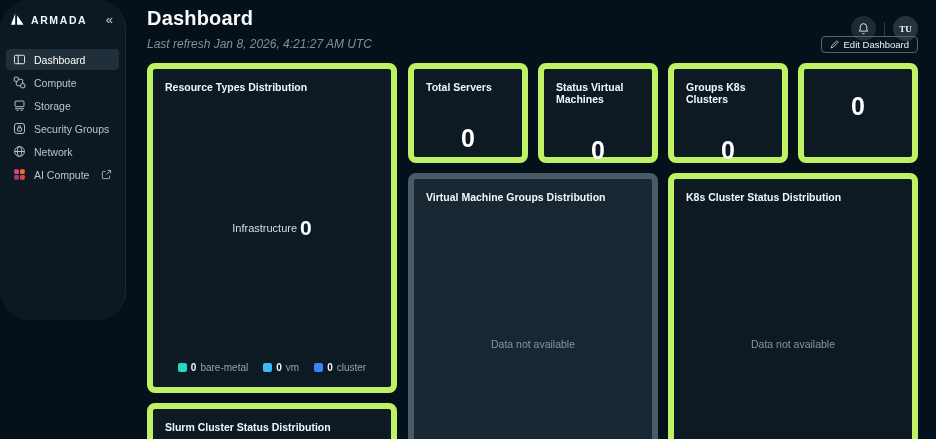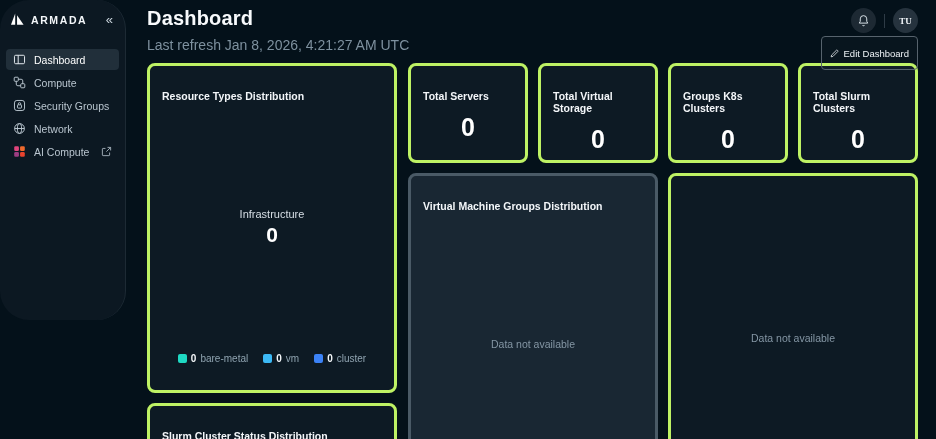--- a/index.html
+++ b/index.html
@@ -42,70 +42,70 @@
   .nav-icon { width: 13px; height: 13px; display: inline-flex; flex: 0 0 auto; }
   .nav-icon svg { width: 13px; height: 13px; }
   .nav-label { flex: 1; white-space: nowrap; }
   .ext-icon { width: 11px; height: 11px; flex: 0 0 auto; opacity: .85; }
   .ext-icon svg { width: 11px; height: 11px; }
 
   
   .main { position: absolute; left: 126px; top: 0; width: 810px; height: 439px; padding: 7px 18px 0 21px; }
   .main-header { height: 56px; position: relative; }
   .page-title { font-size: 20px; font-weight: bold; color: #f8fafc; letter-spacing: .2px; }
-  .last-refresh { font-size: 14px; color: #7e919f; margin-top: 7px; }
-  .header-right { position: absolute; right: 0; top: 1px; display: flex; align-items: center; gap: 8px; font-family: Liberation Serif, serif; }
+  .last-refresh { font-size: 12px; color: #7e919f; margin-top: 7px; font-style: italic; }
+  .header-right { position: absolute; right: 0; top: 9px; display: flex; align-items: center; gap: 8px; font-family: Liberation Serif, serif; }
   .icon-circle {
     width: 25px; height: 25px; border-radius: 50%;
     background: #1d2933; display: flex; align-items: center; justify-content: center;
     cursor: pointer; border: none;
   }
   .icon-circle svg { width: 13px; height: 13px; }
   .header-divider { width: 1px; height: 14px; background: #2e3b46; }
   .avatar {
     width: 25px; height: 25px; border-radius: 50%;
     background: #26333e; color: #f1f5f9; font-size: 9px; font-weight: bold;
     display: flex; align-items: center; justify-content: center; cursor: pointer;
   }
   .edit-btn {
     position: absolute; right: 0; top: 29px;
     display: flex; align-items: center; gap: 5px;
-    height: 34px; padding: 0 8px;
+    height: 17px; padding: 0 8px;
     background: rgba(255,255,255,0.02);
     border: 1px solid #57636d; border-radius: 4px;
     color: #eef3f7; font-size: 9.5px; cursor: pointer;
     font-family: "Liberation Sans", sans-serif;
     text-align: right;
   }
   .edit-btn svg { width: 9px; height: 9px; }
 
   
   .content { display: flex; gap: 11px; }
   .col-left { width: 250px; flex: 0 0 auto; display: flex; flex-direction: column; gap: 10px; }
   .col-right { flex: 1; display: flex; flex-direction: column; gap: 10px; }
 
   .card {
     background: #0d1a24;
-    border: 3px solid #bef264;
+    border: 6px solid #bef264;
     border-radius: 8px;
-    padding: 24px 12px;
+    padding: 12px 12px;
   }
   .card-title { font-size: 10.5px; font-weight: bold; color: #f3f6f9; }
 
   .resource-card { height: 330px; display: flex; flex-direction: column; }
-  .resource-center { flex: 1; display: flex; flex-direction: column; align-items: center; justify-content: center; gap: 3px; }
+  .resource-center { flex: 1; display: flex; flex-direction: row; align-items: center; justify-content: center; gap: 3px; }
   .resource-center-label { font-size: 11px; color: #d6dee5; }
   .resource-center-value { font-size: 21px; font-weight: bold; color: #ffffff; }
   .legend { display: flex; justify-content: center; gap: 15px; padding-bottom: 2px; }
   .legend-item { display: flex; align-items: center; gap: 4px; font-size: 10px; color: #8fa3b0; }
   .legend-swatch { width: 9px; height: 9px; border-radius: 2px; display: inline-block; }
   .legend-value { font-weight: bold; color: #f5f8fa; }
 
   .stats-row { display: flex; gap: 10px; height: 100px; }
-  .stat-card { flex: 1; display: flex; flex-direction: column; }
+  .stat-card { flex: 1; display: flex; flex-direction: column; gap: 20px; }
   .stat-value { font-size: 25px; font-weight: bold; color: #ffffff; text-align: center; margin-top: 11px; }
 
   .charts-row { display: flex; gap: 10px; height: 330px; }
   .chart-card { flex: 1; display: flex; flex-direction: column; }
   .chart-card.highlight { background: #192733; border-color: #4a5a66; }
   .chart-empty { flex: 1; display: flex; align-items: center; justify-content: center; font-size: 10.5px; color: #8496a4; }
 
   .slurm-card { height: 330px; }
 </style>
 </head>
@@ -135,20 +135,31 @@
     <div class="nav-item">
       <span class="nav-icon">
         <svg viewBox="0 0 16 16" fill="none" stroke="#b9c5cf" stroke-width="1.2">
             <rect x="1.5" y="1.5" width="5" height="5" rx="1"></rect>
             <rect x="9.5" y="9.5" width="5" height="5" rx="1"></rect>
             <path d="M6.5 4h3.5a2 2 0 0 1 2 2v3.5"></path>
             <path d="M9.5 12H6a2 2 0 0 1-2-2V6.5"></path>
           </svg>
       </span>
       <span class="nav-label">Compute</span>
+    </div>
+    <div class="nav-item">
+      <span class="nav-icon">
+        <svg viewBox="0 0 16 16" fill="none" stroke="#b9c5cf" stroke-width="1.2">
+            <rect x="2.5" y="2.5" width="11" height="7" rx="1"></rect>
+            <line x1="2.5" y1="12" x2="13.5" y2="12"></line>
+            <line x1="4.5" y1="14" x2="6.5" y2="14"></line>
+            <line x1="9.5" y1="14" x2="11.5" y2="14"></line>
+          </svg>
+      </span>
+      <span class="nav-label">Storage</span>
     </div>
     <div class="nav-item">
       <span class="nav-icon">
         <svg viewBox="0 0 16 16" fill="none" stroke="#b9c5cf" stroke-width="1.2">
             <rect x="1.8" y="1.8" width="12.4" height="12.4" rx="3"></rect>
             <rect x="5.5" y="7.2" width="5" height="4" rx="0.8"></rect>
             <path d="M6.5 7.2V6a1.5 1.5 0 0 1 3 0v1.2"></path>
           </svg>
       </span>
       <span class="nav-label">Security Groups</span>
@@ -239,38 +250,38 @@
       </section>
     </div>
 
     <div class="col-right">
       <div class="stats-row">
         <section class="card stat-card">
           <div class="card-title">Total Servers</div>
           <div class="stat-value">0</div>
         </section>
         <section class="card stat-card">
-          <div class="card-title">Total Virtual Storage</div>
+          <div class="card-title">Status Virtual Machines</div>
           <div class="stat-value">0</div>
         </section>
         <section class="card stat-card">
           <div class="card-title">Groups K8s Clusters</div>
           <div class="stat-value">0</div>
         </section>
         <section class="card stat-card">
-          <div class="card-title">Total Slurm Clusters</div>
           <div class="stat-value">0</div>
         </section>
       </div>
 
       <div class="charts-row">
         <section class="card chart-card highlight">
           <div class="card-title">Virtual Machine Groups Distribution</div>
           <div class="chart-empty">Data not available</div>
         </section>
         <section class="card chart-card">
+          <div class="card-title">K8s Cluster Status Distribution</div>
           <div class="chart-empty">Data not available</div>
         </section>
       </div>
     </div>
 
   </div>
 </main>
 
 </body></html>

